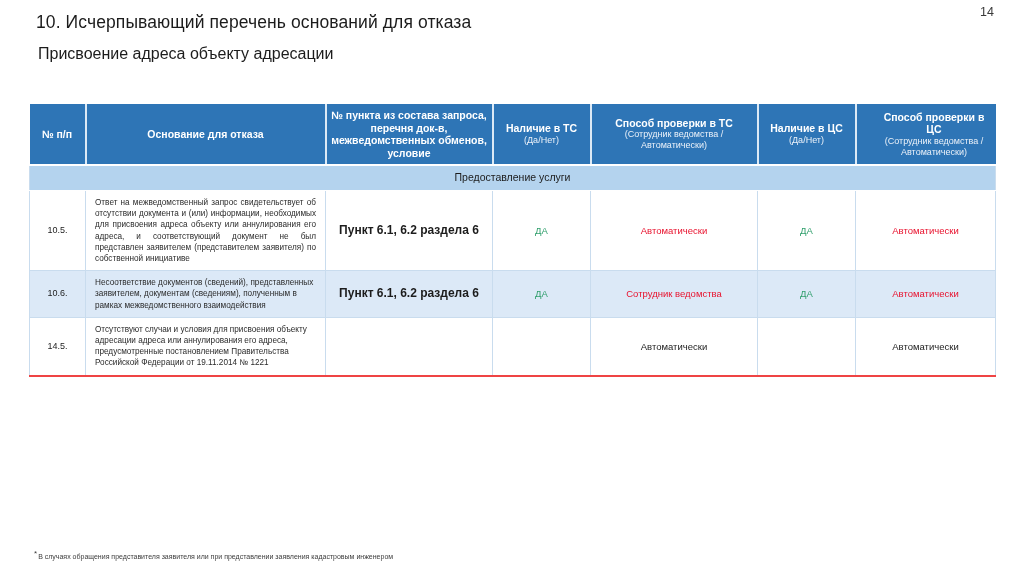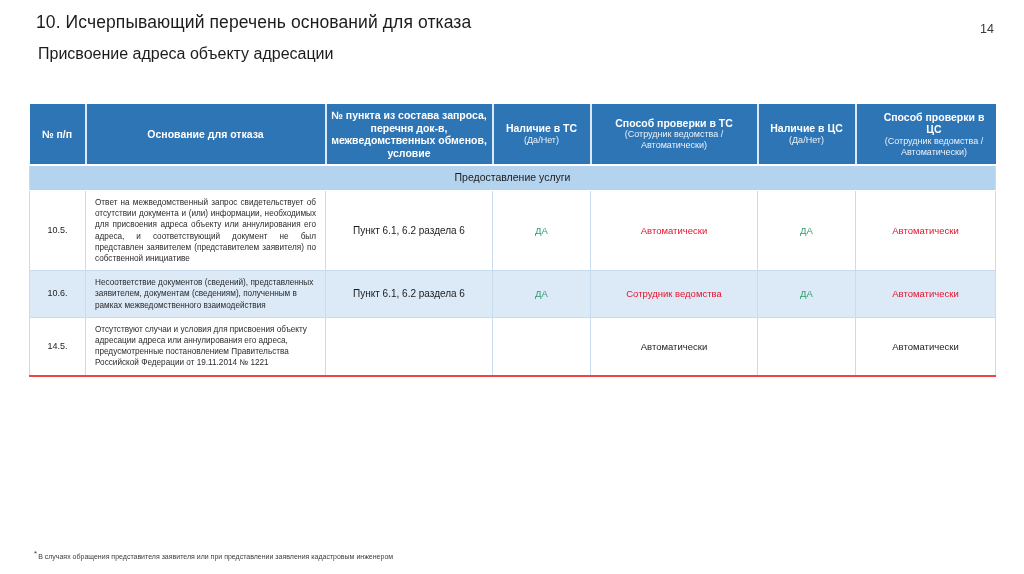--- a/index.html
+++ b/index.html
@@ -25,21 +25,21 @@
     top: 12px;
     font-size: 17.5px;
     font-weight: 400;
     color: #1c1c1c;
     letter-spacing: 0.1px;
     white-space: nowrap;
   }
   .page-number {
     position: absolute;
     right: 30px;
-    top: 22px;
+    top: 5px;
     font-size: 12.5px;
     color: #3a3a3a;
   }
   .subtitle-block {
     position: absolute;
     left: 38px;
     top: 46px;
     font-size: 16px;
     line-height: 16.5px;
     color: #1c1c1c;
@@ -124,22 +124,22 @@
   td.cell-num {
     text-align: center;
     font-size: 9px;
     color: #1c1c1c;
     padding: 6px 2px;
   }
   td.cell-reason          { text-align: left; }
   td.cell-reason.justify  { text-align: justify; }
   td.cell-point {
     text-align: center;
-    font-size: 10px;
-    font-weight: 400;
+    font-size: 12px;
+    font-weight: 700;
     color: #1c1c1c;
   }
   td.cell-flag {
     text-align: center;
     font-size: 9.5px;
     color: #2E9E6B;
     font-weight: 400;
   }
   td.cell-method {
     text-align: center;

